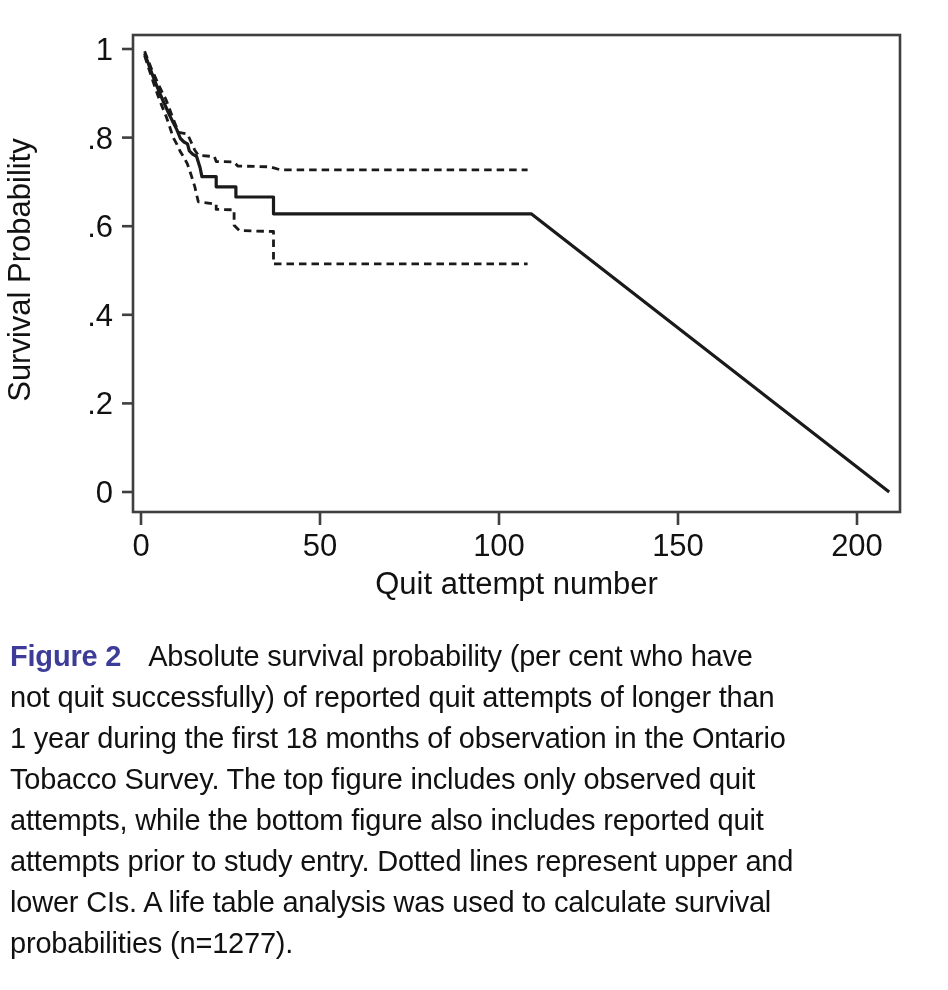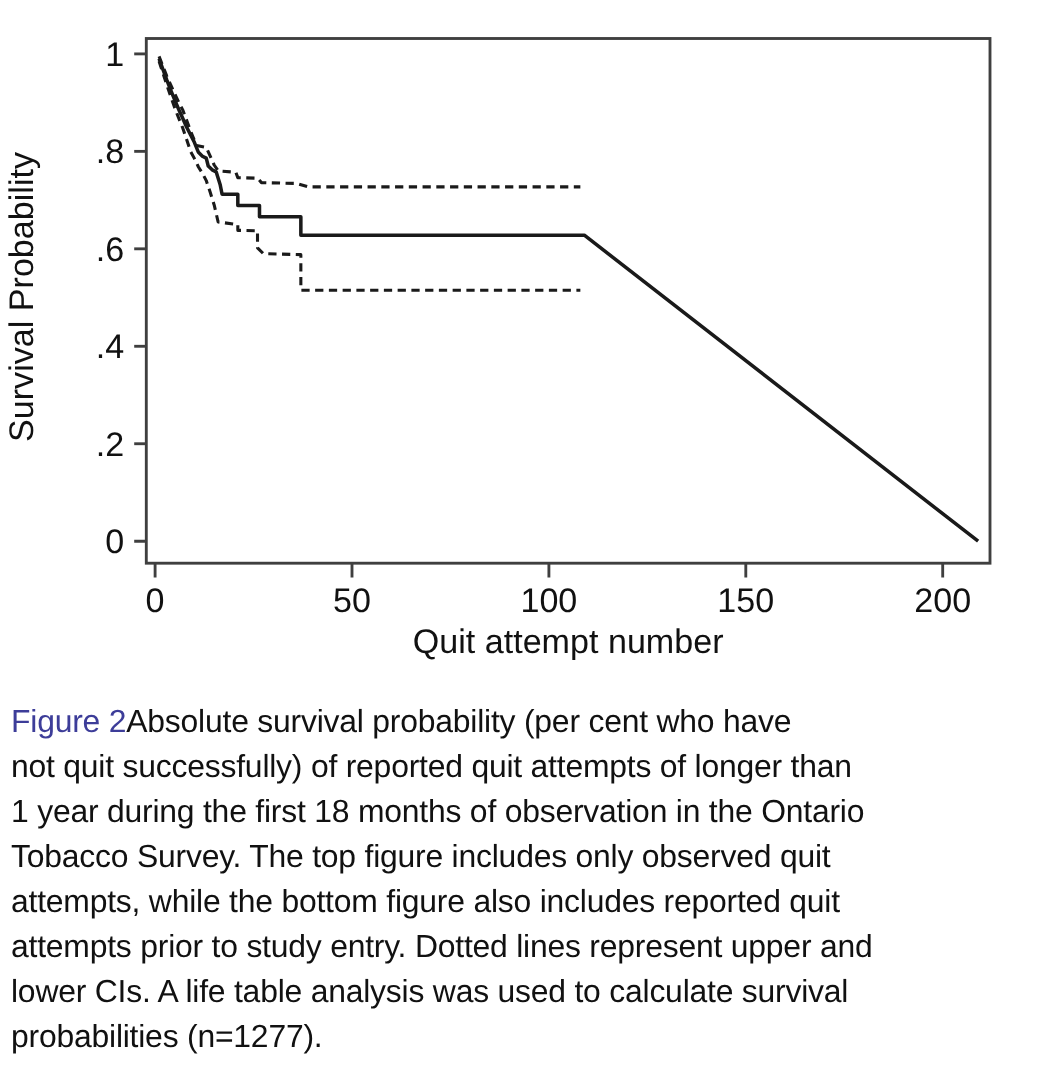--- a/index.html
+++ b/index.html
@@ -29,21 +29,22 @@
     top: 622px;
     left: 0;
     margin: 0;
     padding: 14px 30px 0 10px;
     font-size: 29px;
     line-height: 41px;
     color: #111111;
     letter-spacing: -0.2px;
   }
   .figlabel {
-    font-weight: normal;
+    font-weight: bold;
+    margin-right: 27px;
   }
   svg text {
     font-family: "Liberation Sans", sans-serif;
     fill: #111111;
   }
 </style>
 </head>
 <body>
 
 <div id="figure-wrap">

